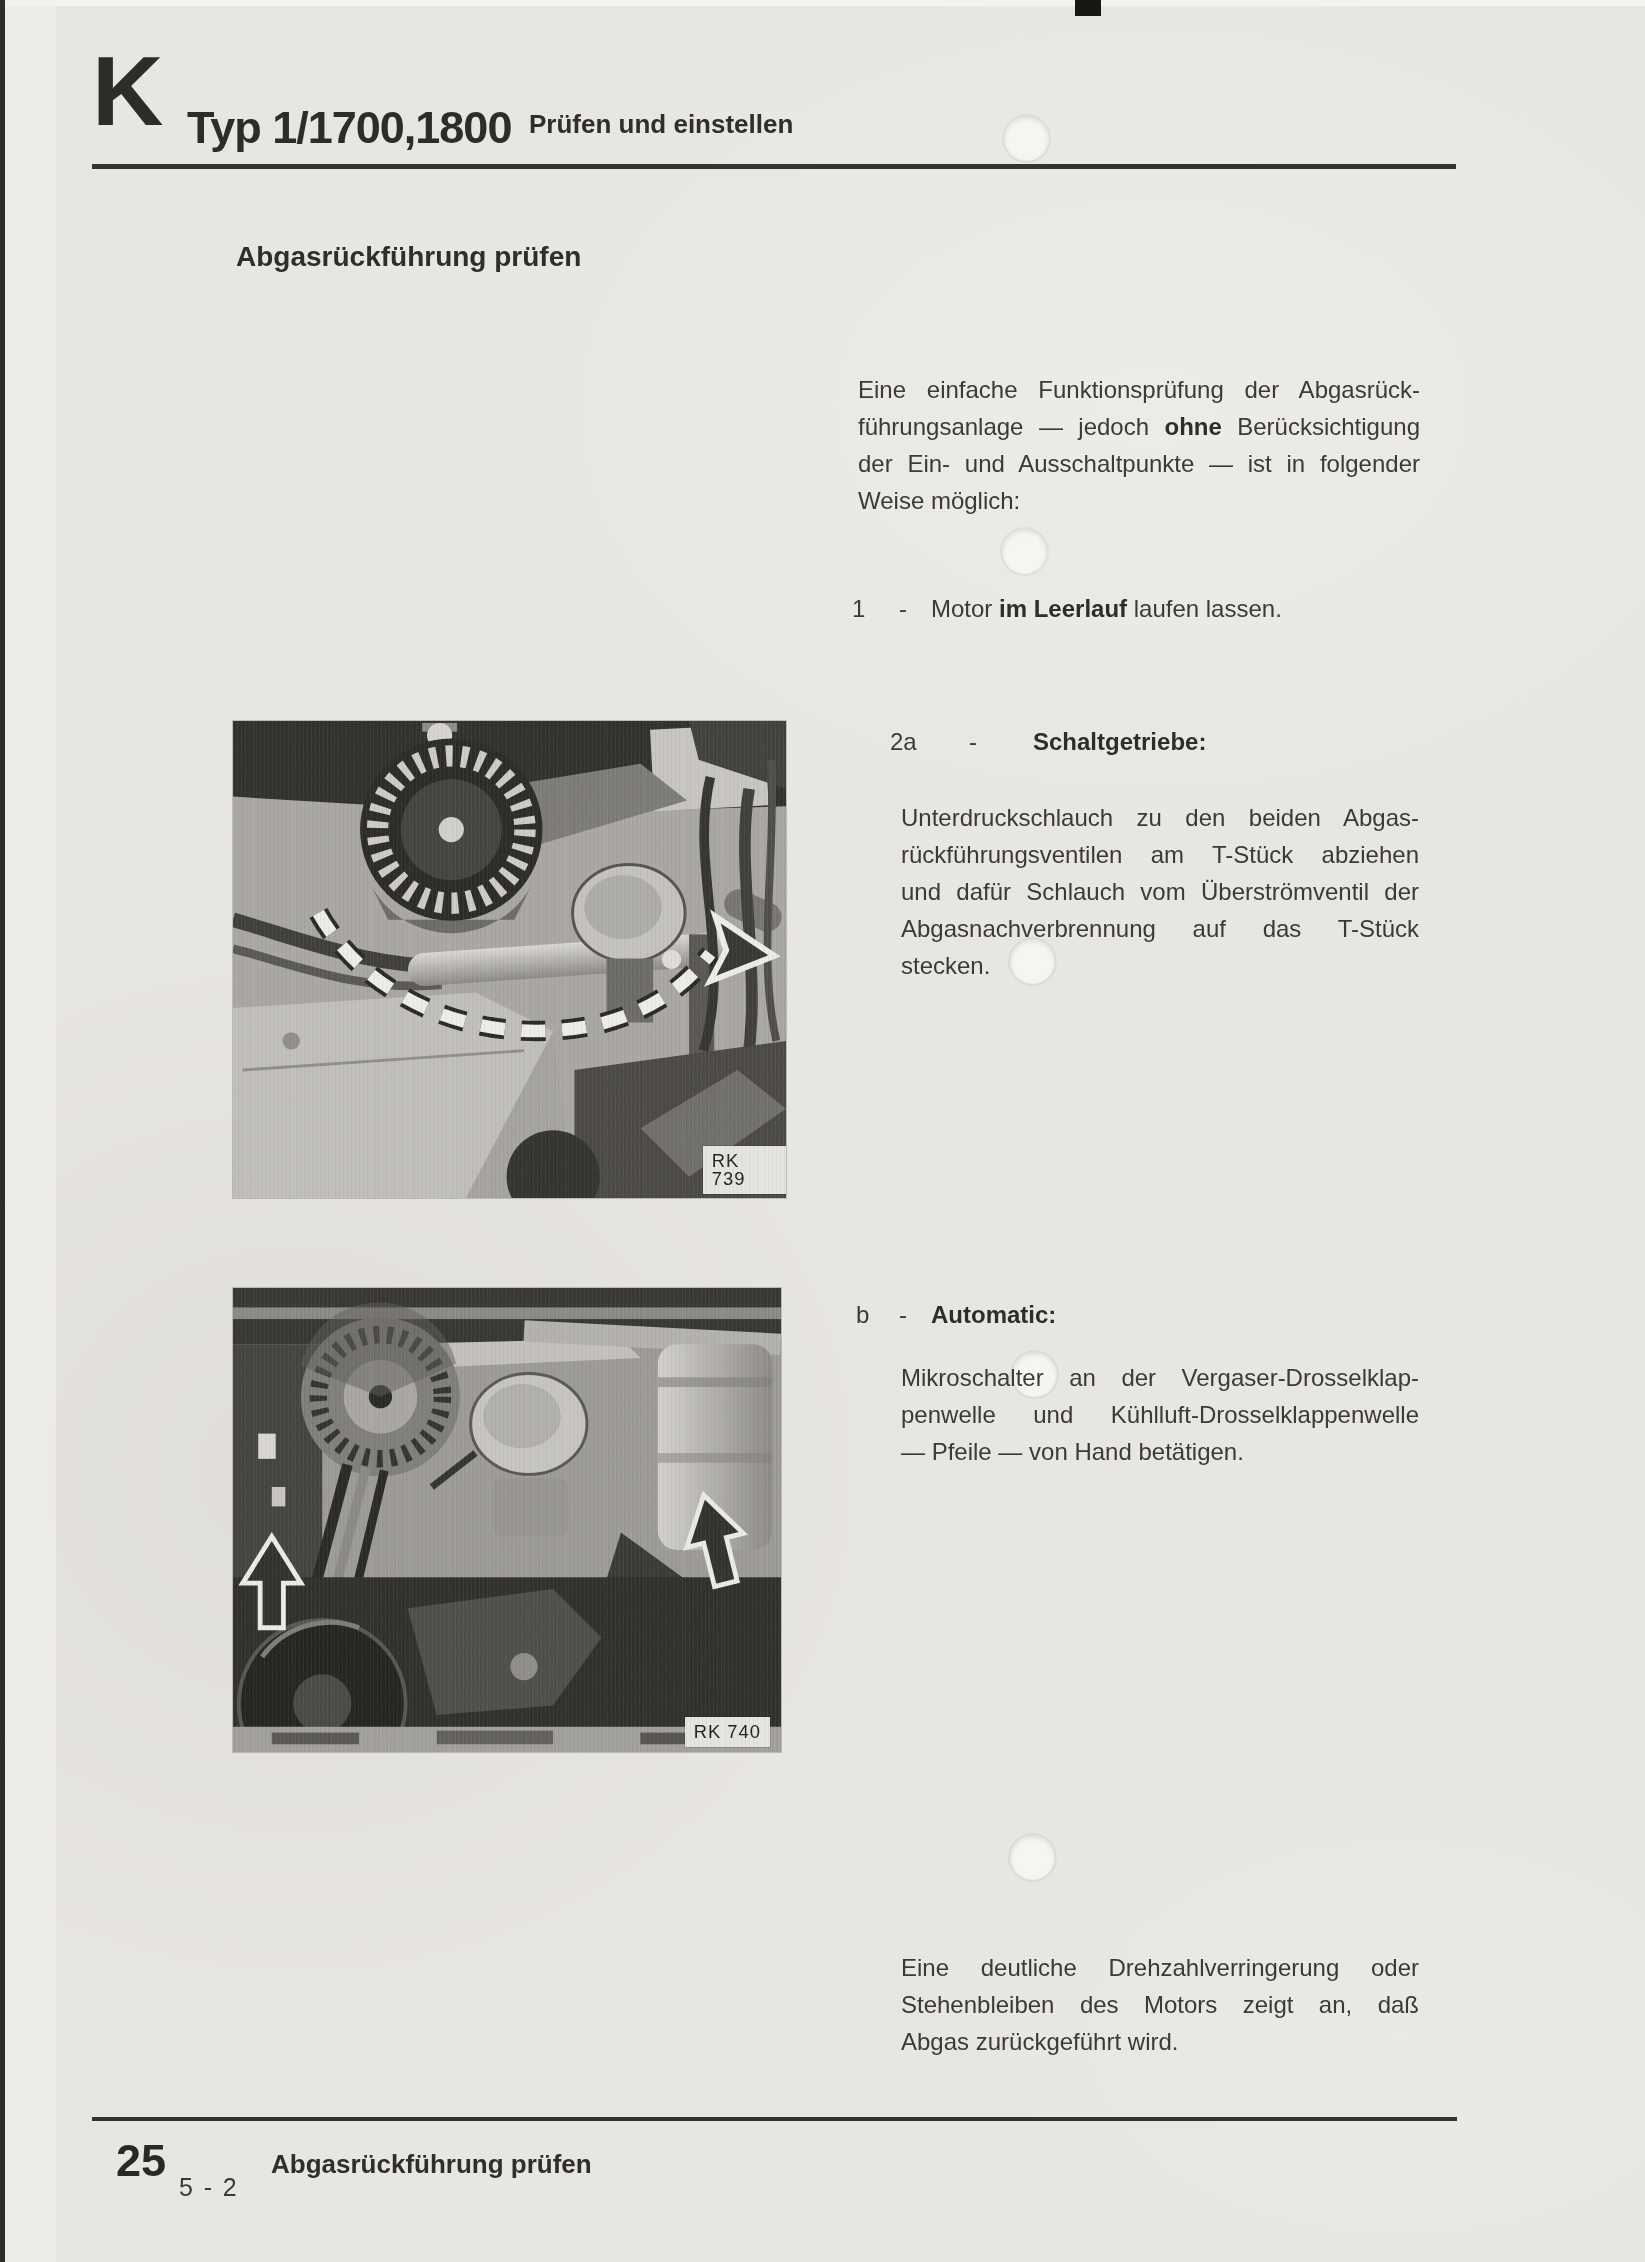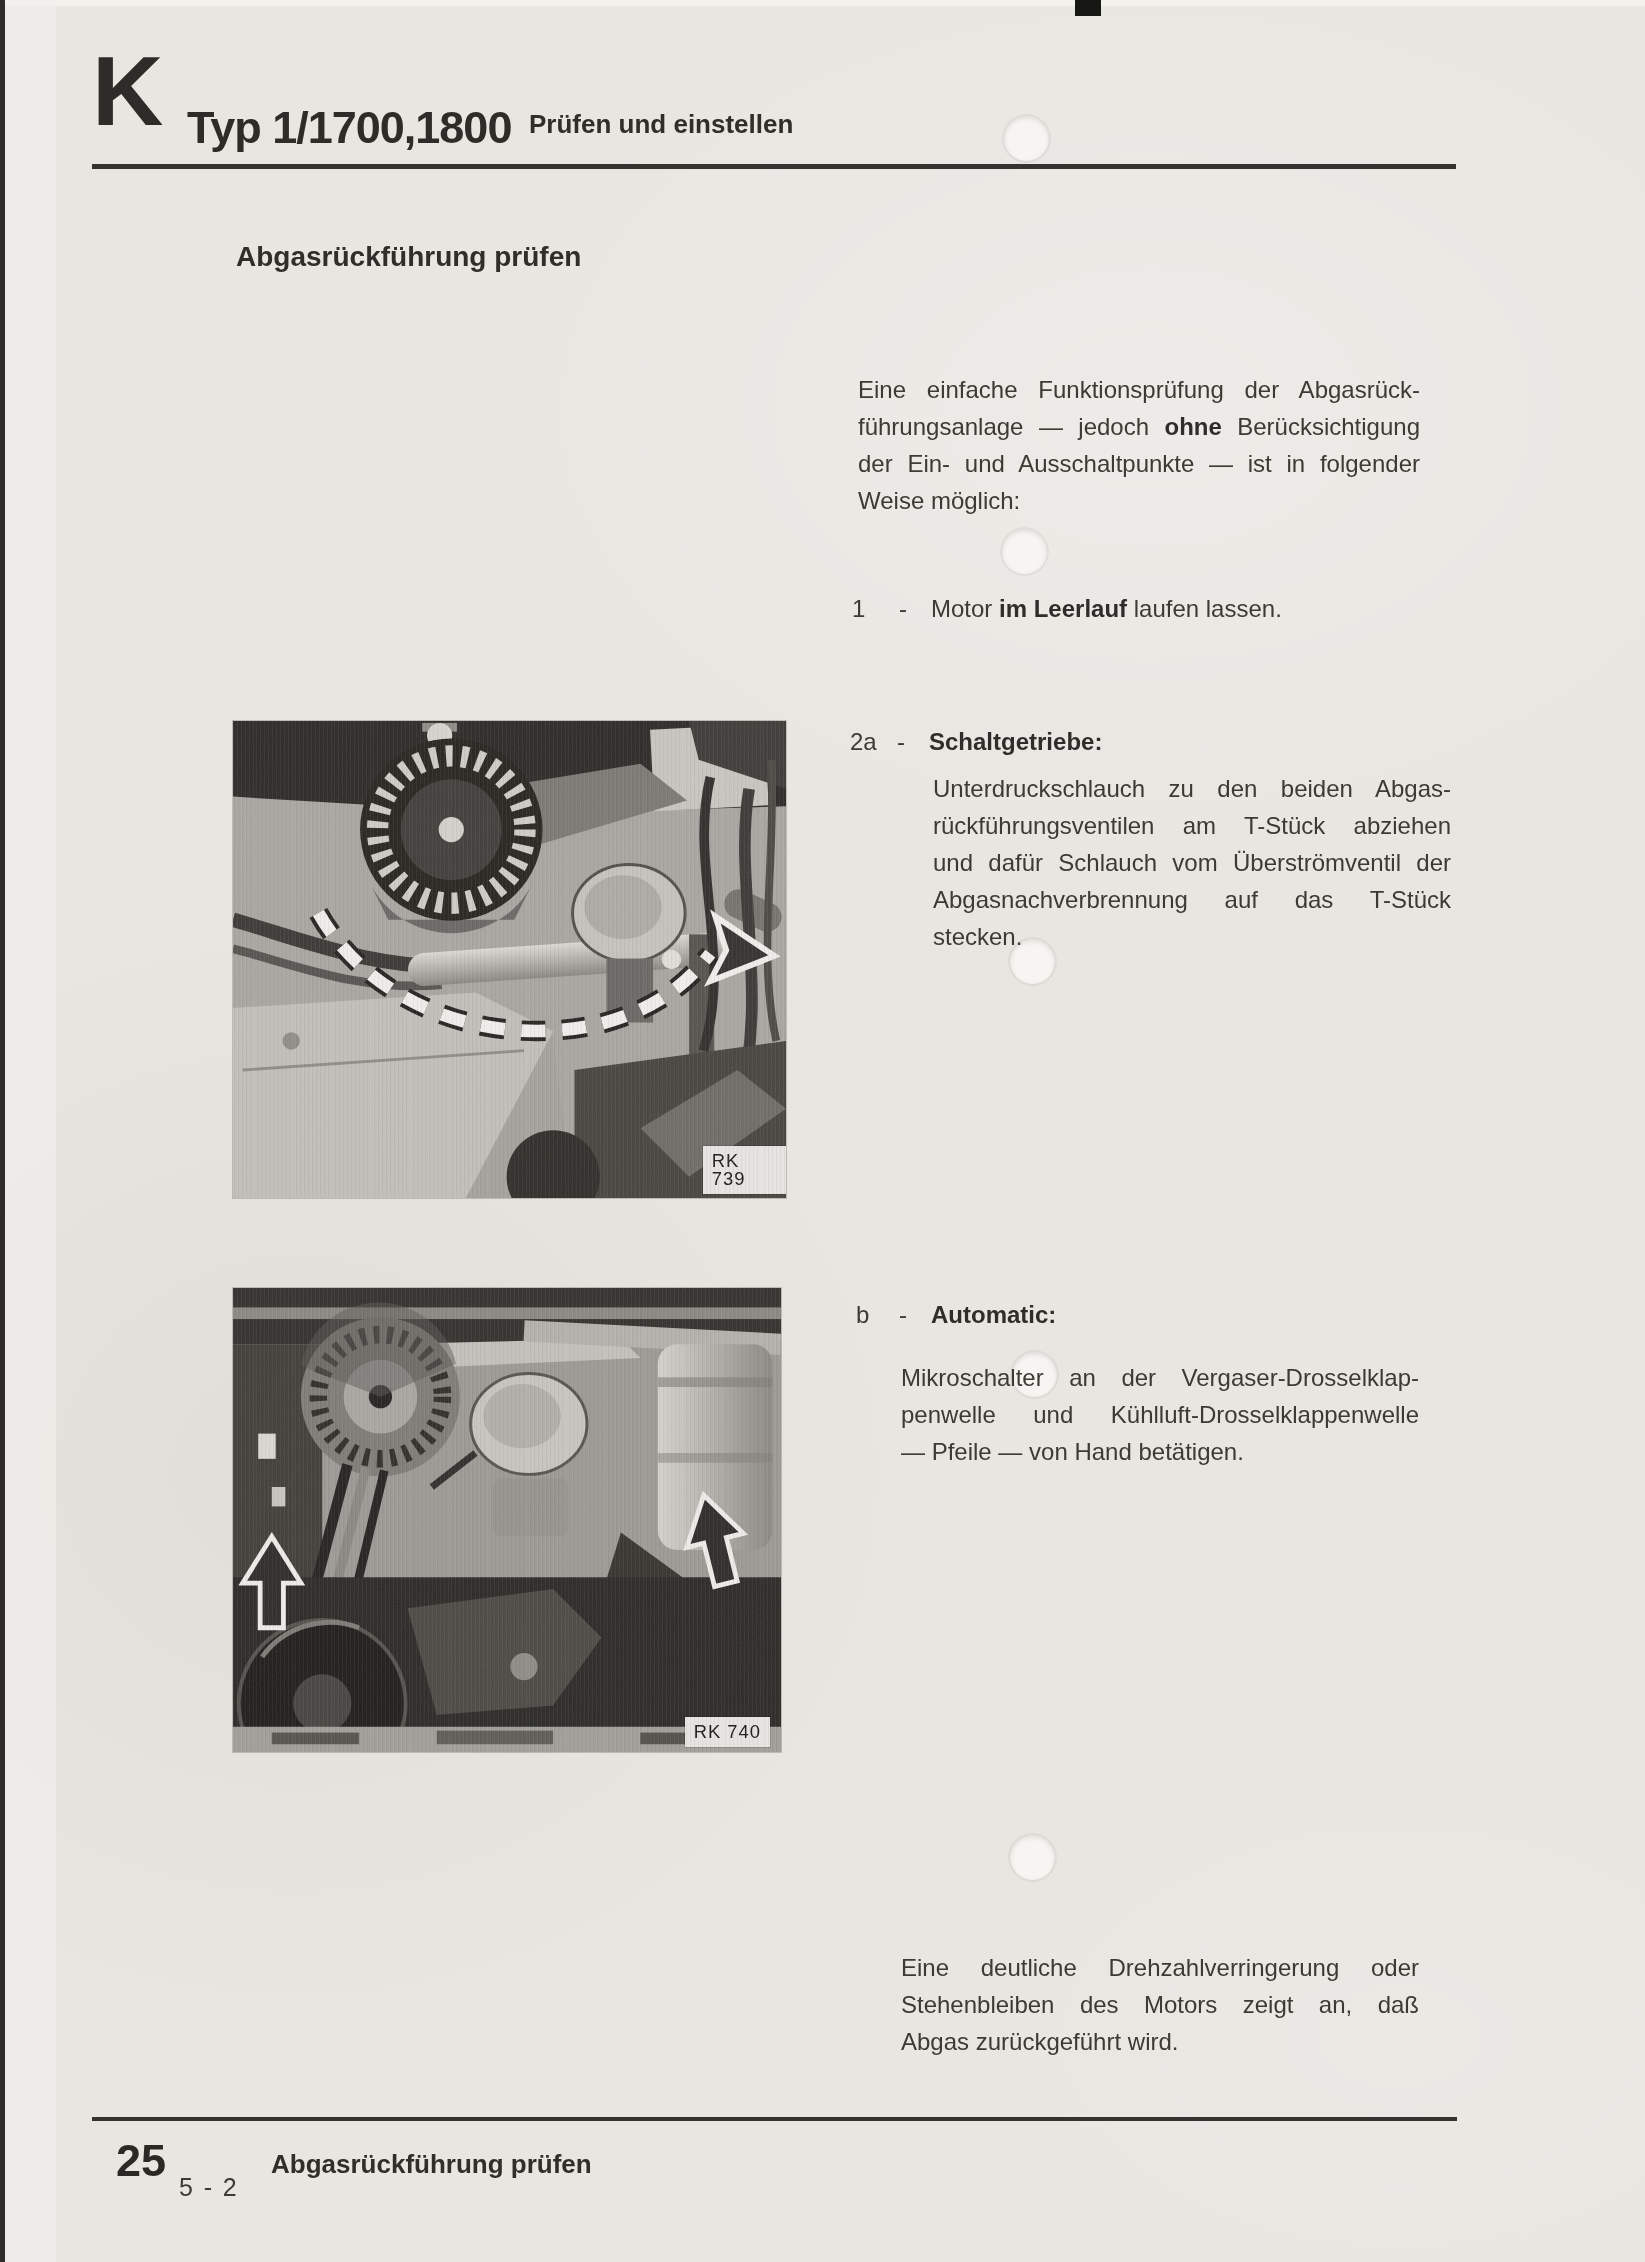--- a/index.html
+++ b/index.html
@@ -97,27 +97,27 @@
       <div class="jline">der Ein- und Ausschaltpunkte — ist in folgender</div>
       <div class="jline last">Weise möglich:</div>
     </div>
 
   <div class="abs item" style="left:852px;top:590px;width:582px;">
     <span class="num">1</span>
     <span class="dash">-</span>
     <span>Motor <b>im Leerlauf</b> laufen lassen.</span>
   </div>
 
-  <div class="abs item" style="left:850px;top:723px;width:582px;">
+  <div class="abs item" style="left:890px;top:723px;width:582px;gap:32px;">
     <span class="num">2a</span>
     <span class="dash">-</span>
     <span class="bold-label">Schaltgetriebe:</span>
   </div>
 
-  <div class="abs tblock" style="left:901px;top:770px;width:518px;margin-left:32px;">
+  <div class="abs tblock" style="left:901px;top:799px;width:518px;">
       <div class="jline">Unterdruckschlauch zu den beiden Abgas-</div>
       <div class="jline">rückführungsventilen am T-Stück abziehen</div>
       <div class="jline">und dafür Schlauch vom Überströmventil der</div>
       <div class="jline">Abgasnachverbrennung auf das T-Stück</div>
       <div class="jline last">stecken.</div>
     </div>
 
   <div class="abs item" style="left:856px;top:1296px;width:582px;">
     <span class="num" style="width:43px;">b</span>
     <span class="dash">-</span>

